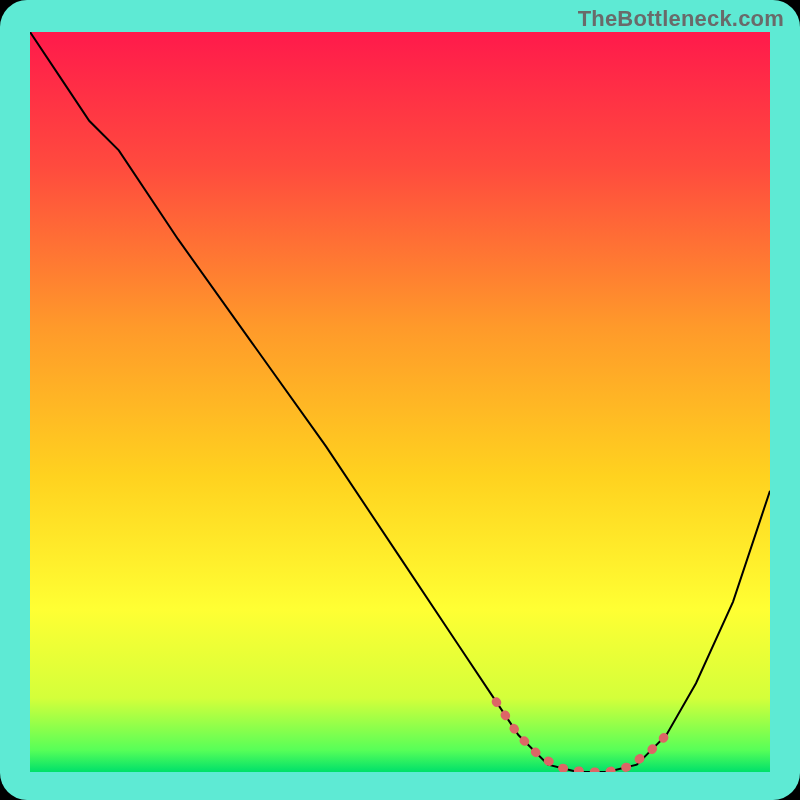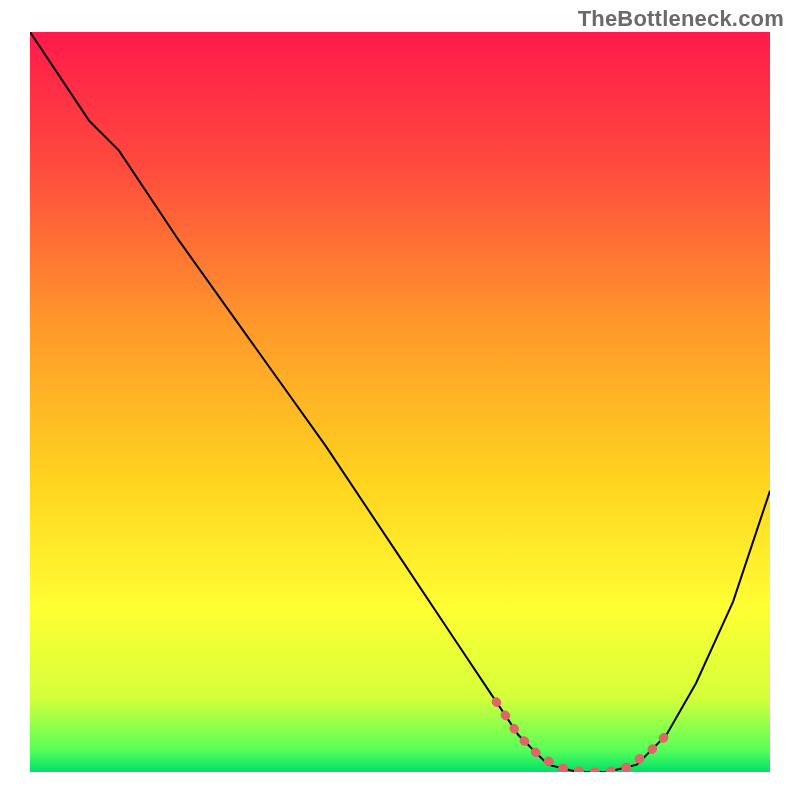--- a/index.html
+++ b/index.html
@@ -1,17 +1,17 @@
 <!DOCTYPE html>
 <html><head>
 <meta charset="utf-8">
 <style>
   * { margin: 0; padding: 0; box-sizing: border-box; }
   html, body { width: 800px; height: 800px; overflow: hidden; background: #000; }
-  .wrap { position: relative; width: 800px; height: 800px; background: #ffffff; }
+  .wrap { position: relative; width: 800px; height: 800px; background: #5eead4; border-radius: 27px; }
   .watermark {
     position: absolute;
     top: 6px;
     right: 16px;
     font-family: Arial, Helvetica, sans-serif;
     font-size: 22px;
     font-weight: 600;
     color: #6a6a6a;
     letter-spacing: 0.2px;
     z-index: 10;

